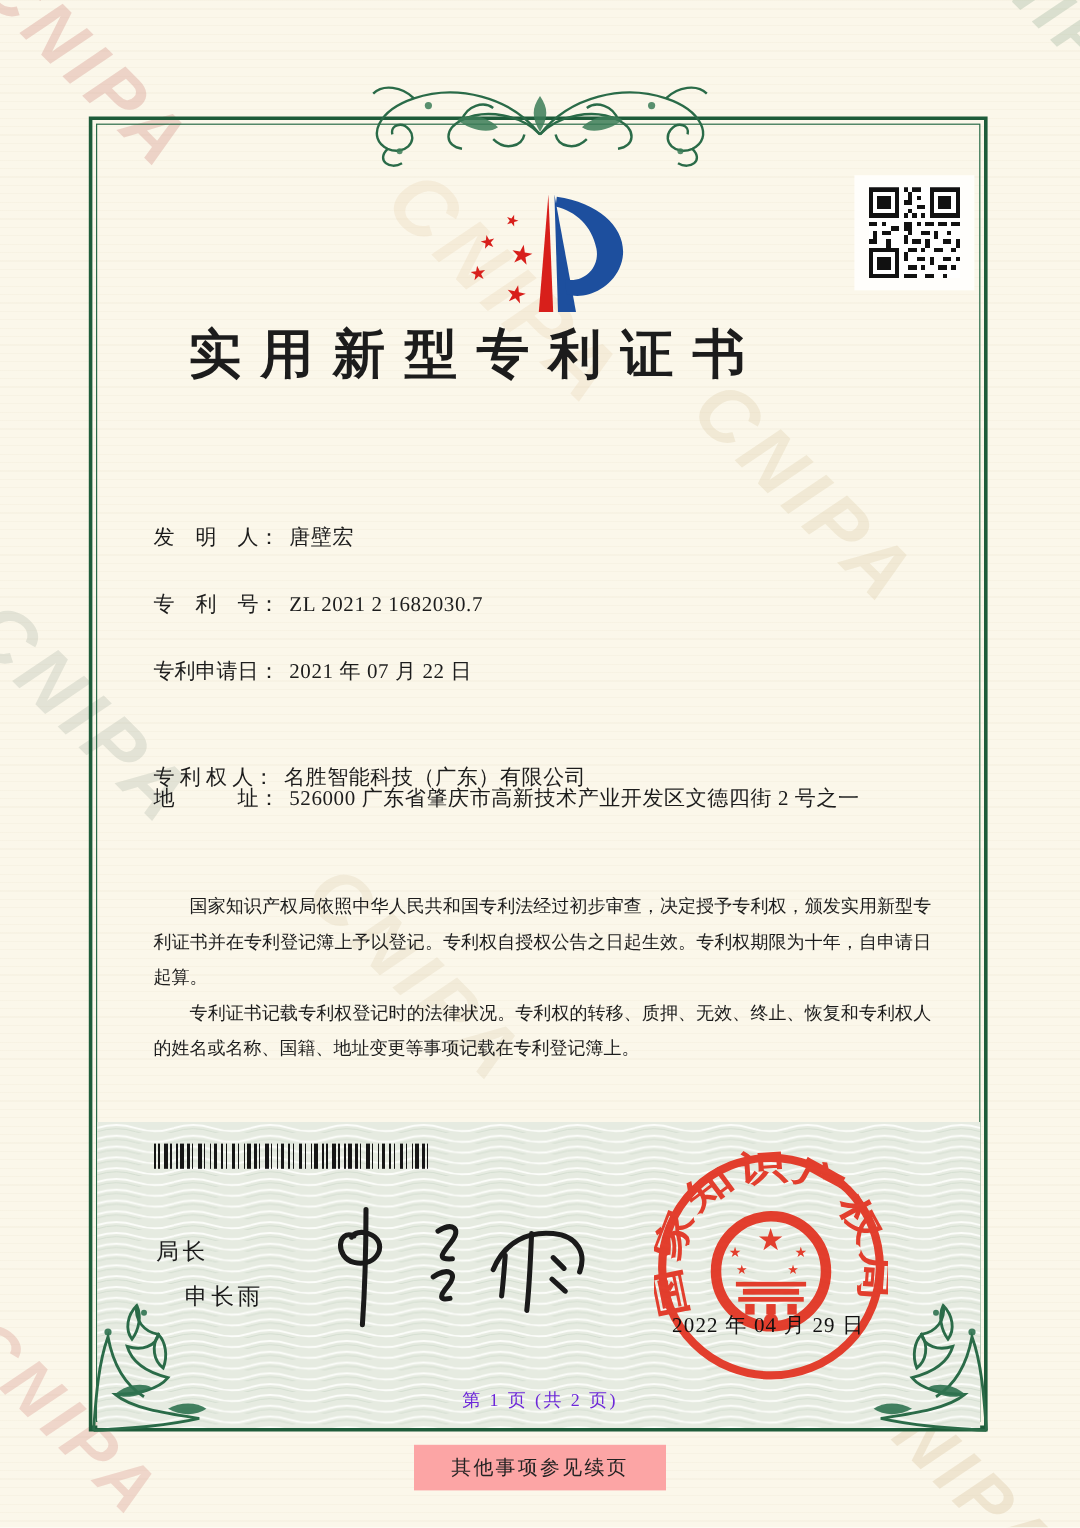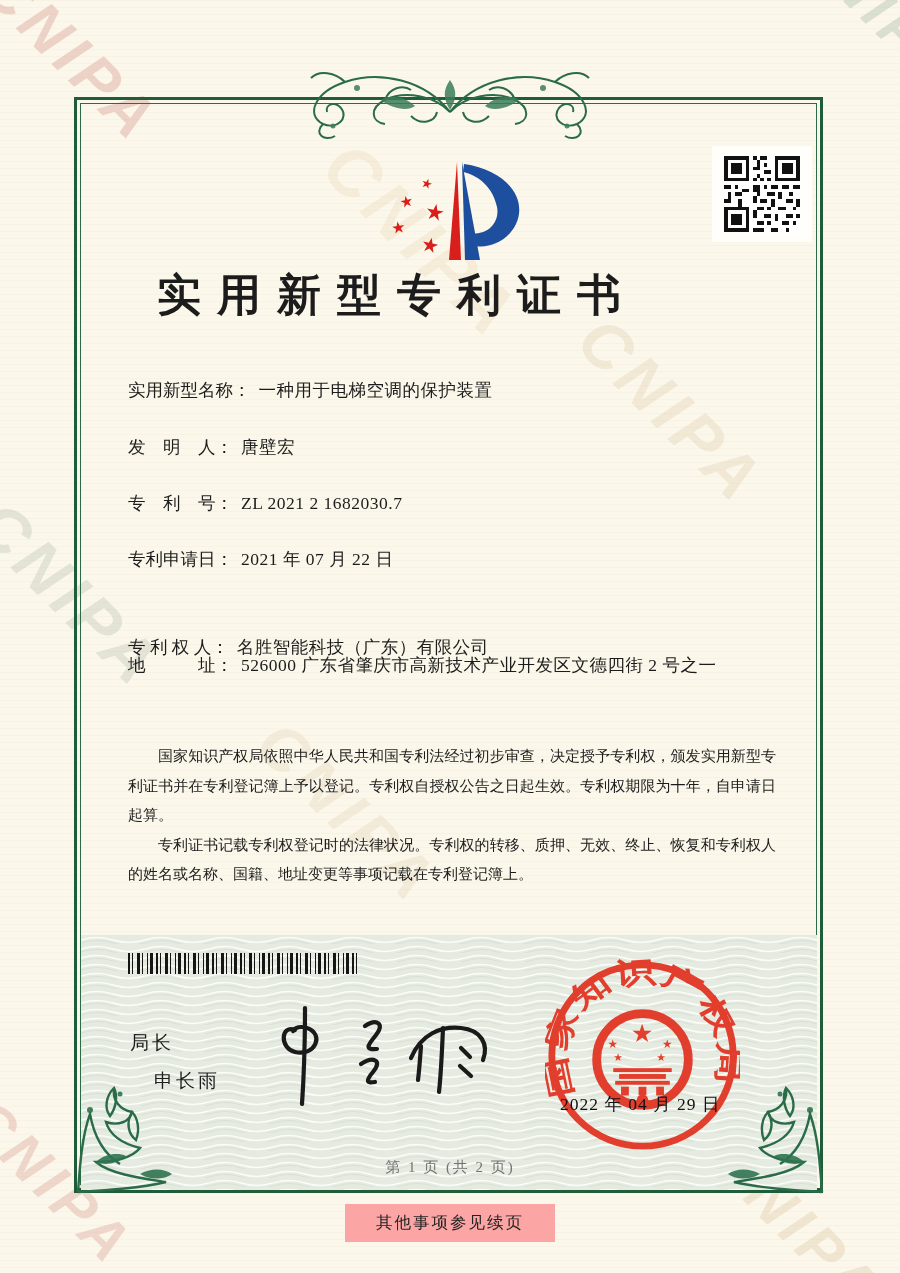--- a/index.html
+++ b/index.html
@@ -75,21 +75,21 @@
   .sig-title{position:absolute;left:130px;top:1030px;font-size:19px;letter-spacing:3px;}
   .sig-name{position:absolute;left:130px;top:1068px;font-size:19px;letter-spacing:3px;margin-left:24px;}
   .signature{position:absolute;left:265px;top:1000px;}
   .seal{position:absolute;left:545px;top:958px;opacity:.92;}
   .seal-date{
     position:absolute;left:560px;top:1092px;width:240px;
     font-size:17.5px;letter-spacing:1px;color:#111;z-index:5;
   }
   .page-no{
     position:absolute;left:0;top:1158px;width:900px;text-align:center;
-    font-size:15px;letter-spacing:2px;color:#737373;
+    font-size:15px;letter-spacing:2px;color:#6d28d9;
   }
   .footer-note{
     position:absolute;left:345px;top:1204px;width:210px;height:38px;
     background:#fca5a5;display:flex;align-items:center;justify-content:center;
     font-size:16.5px;letter-spacing:2px;color:#222;
   }
   .ornament-top{position:absolute;left:285px;top:60px;}
   .corner-bl{position:absolute;left:70px;top:1070px;}
   .corner-br{position:absolute;left:700px;top:1070px;}
 </style>
@@ -252,23 +252,20 @@
             <rect x="19" y="18" width="1" height="1"></rect>
           <rect x="8" y="20" width="3" height="1"></rect>
             <rect x="13" y="20" width="2" height="1"></rect>
             <rect x="17" y="20" width="1" height="1"></rect>
         </g>
       </svg>
     </div>
 
     <div class="title">实用新型专利证书</div>
 
-    <div class="row" style="top:377px">
-      <span class="lbl">实用新型名称：</span><span class="val">一种用于电梯空调的保护装置</span>
-    </div>
     <div class="row" style="top:434px">
       <span class="lbl">发　明　人：</span><span class="val">唐壁宏</span>
     </div>
     <div class="row" style="top:490px">
       <span class="lbl">专　利　号：</span><span class="val">ZL 2021 2 1682030.7</span>
     </div>
     <div class="row" style="top:546px">
       <span class="lbl">专利申请日：</span><span class="val">2021 年 07 月 22 日</span>
     </div>
     <div class="row" style="top:634px">

